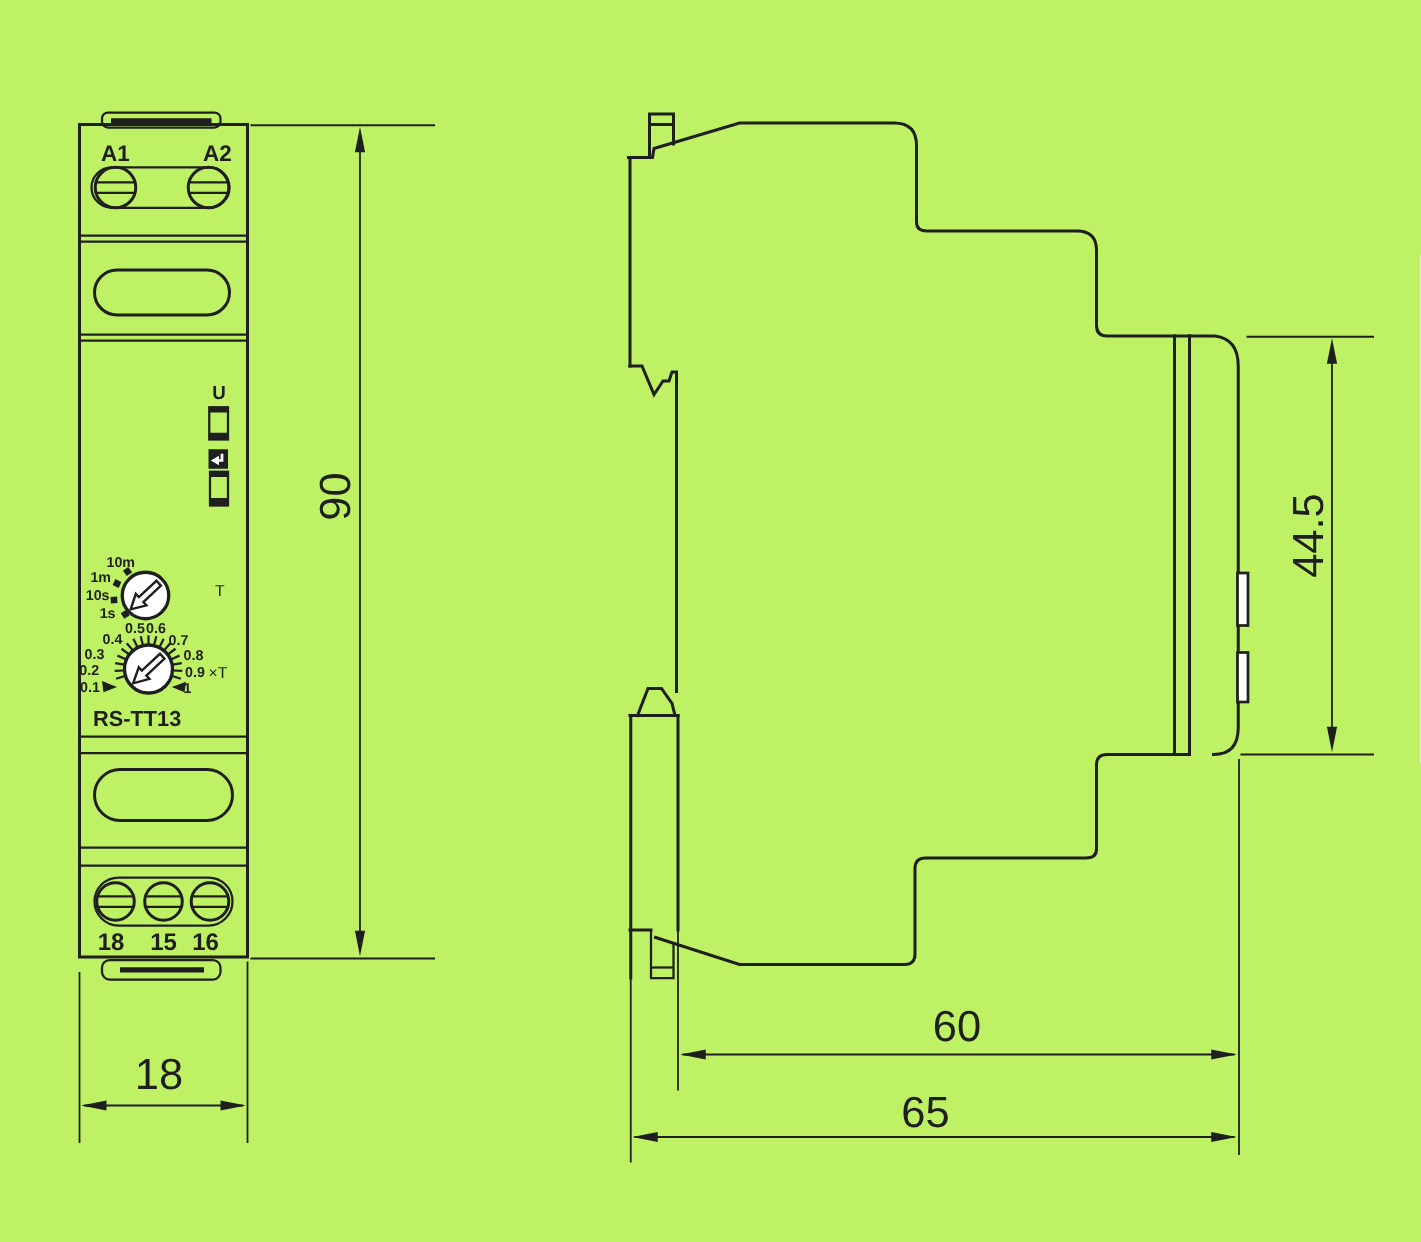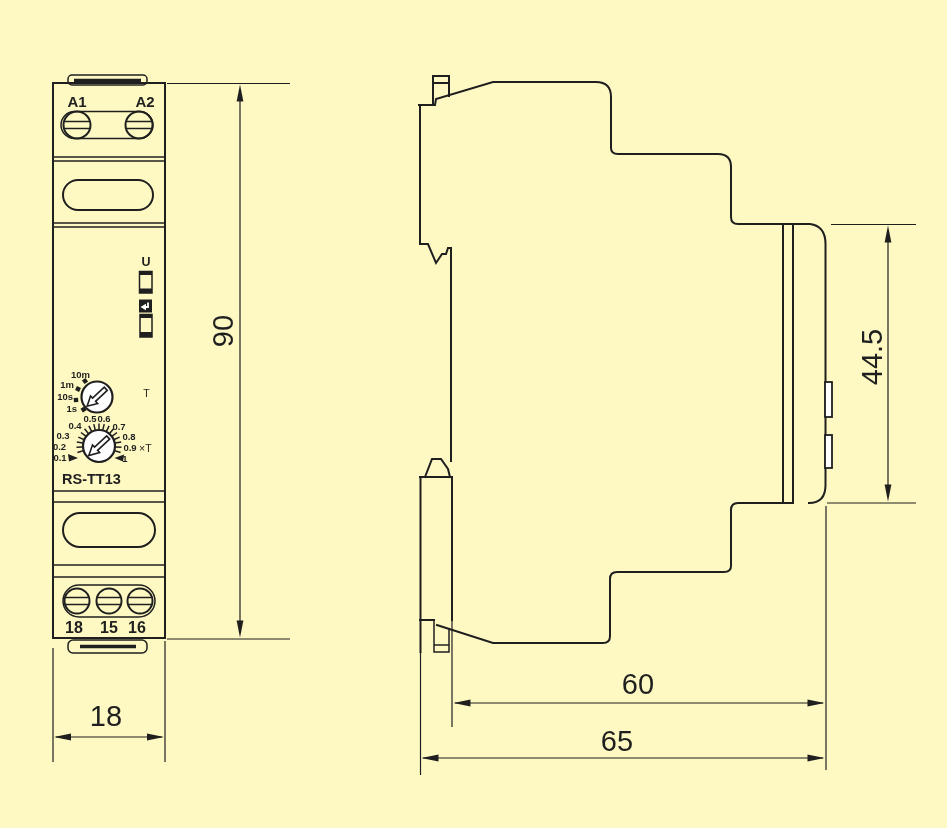--- a/index.html
+++ b/index.html
@@ -1,16 +1,16 @@
 <!DOCTYPE html>
 <html><head>
 <meta charset="utf-8">
 <style>
   html,body{margin:0;padding:0;background:#ffffff;}
-  .stage{position:relative;width:947px;height:828px;background:#fef9c3;overflow:hidden;}
+  .stage{position:relative;width:947px;height:828px;background:#bef264;overflow:hidden;}
   svg{display:block;}
   .ln{fill:none;stroke:#1f1f1f;stroke-width:2;stroke-linecap:square;}
   .ln15{fill:none;stroke:#1f1f1f;stroke-width:1.5;}
   .thin{fill:none;stroke:#1f1f1f;stroke-width:1.2;}
   .fillc{fill:#1f1f1f;stroke:none;}
   .whitefill{fill:#ffffff;stroke:#1f1f1f;stroke-width:1.8;}
   text{fill:#1f1f1f;font-family:"Liberation Sans",sans-serif;}
   .t-term{font-size:15px;font-weight:600;}
   .t-small{font-size:9.5px;font-weight:700;}
   .t-ind{font-size:12.5px;font-weight:700;}

